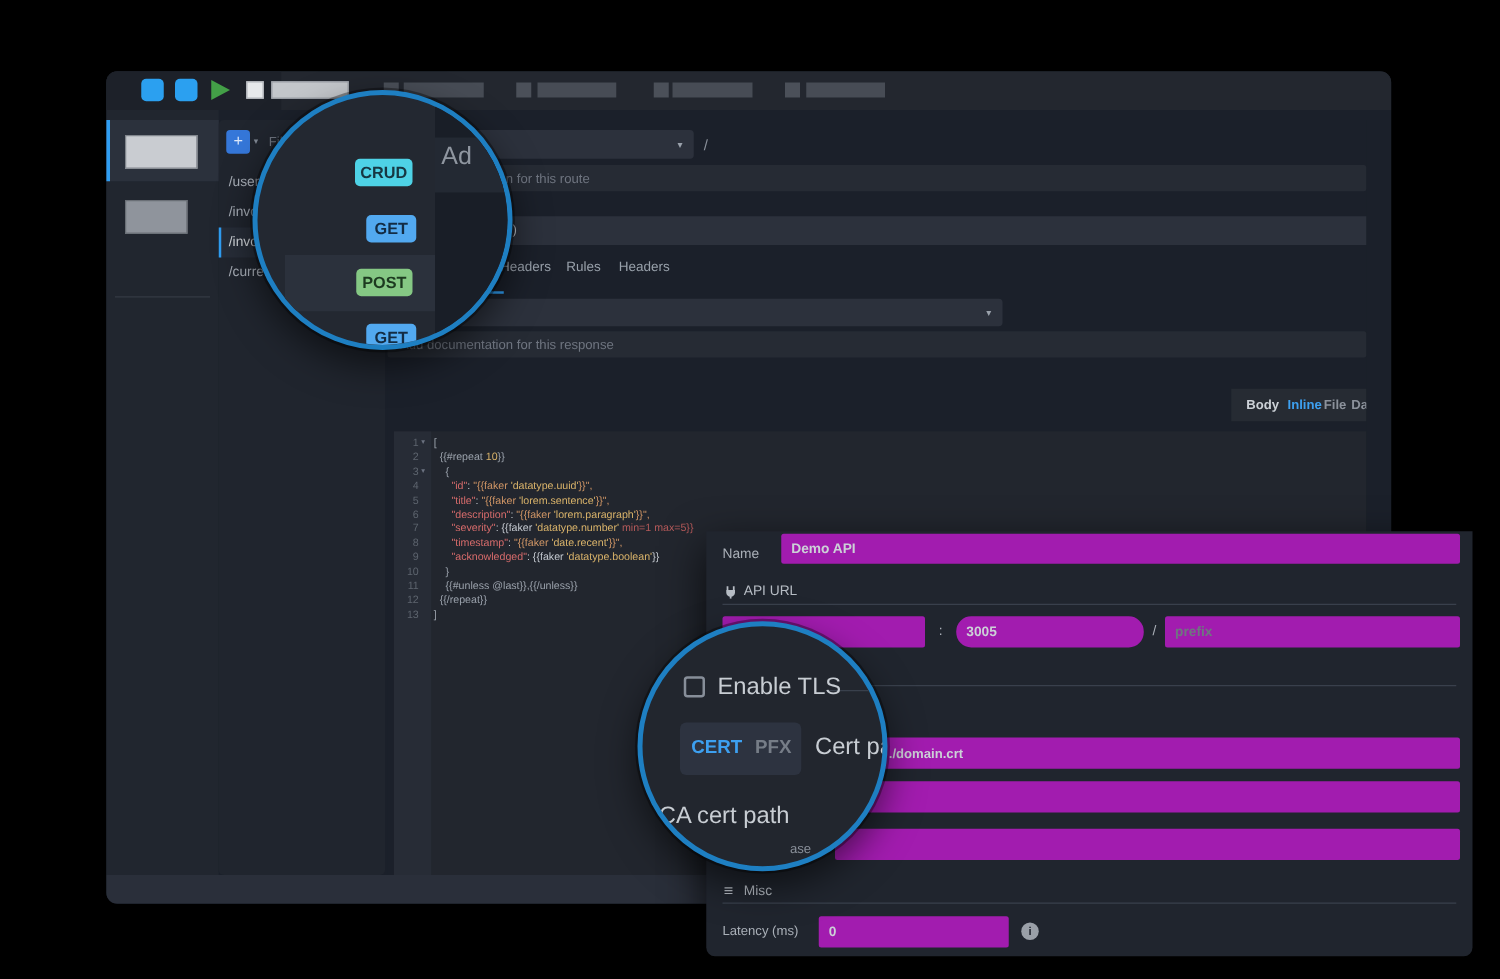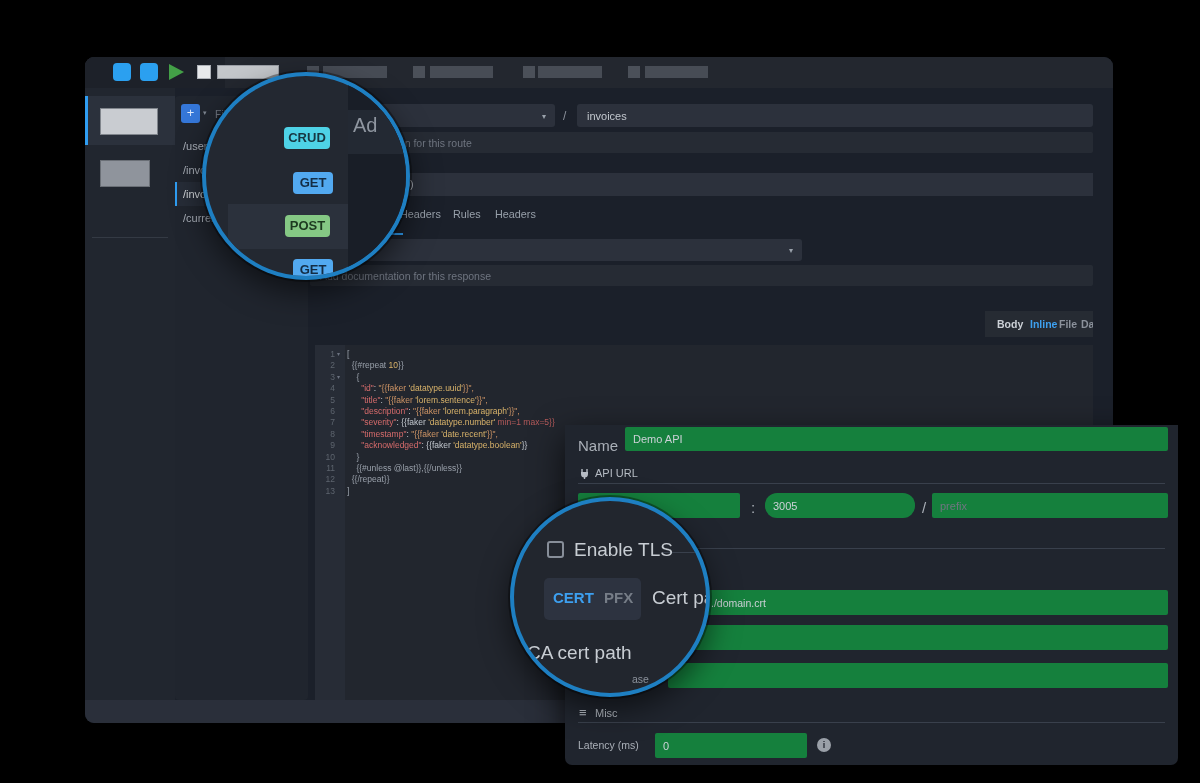--- a/index.html
+++ b/index.html
@@ -69,23 +69,23 @@
   .elines{position:absolute;left:0;top:4px;width:100%;}
   .eline{position:relative;height:11.4px;font-family:"DejaVu Sans Mono",monospace;font-size:8.5px;line-height:11.4px;}
   .eline .lnum{position:absolute;left:0;width:20px;text-align:right;color:#5d646e;}
   .eline .lfold{position:absolute;left:22px;width:8px;color:#6b7280;font-size:6px;line-height:11.4px;}
   .eline .lcode{position:absolute;left:32px;top:0;white-space:pre;}
   .tg{color:#9aa1ab}.tk{color:#d66b6b}.tw{color:#c3c8cf}.tv{color:#cf9565}.ty{color:#d9b36a}.tr{color:#b55a5a}
 
   
   .settings{position:absolute;left:565px;top:425px;width:613px;height:340px;background:#20252e;border-radius:0 0 7px 7px;
             box-shadow:0 12px 34px rgba(0,0,0,.7);z-index:20;}
-  .s-label{position:absolute;color:#aab0b8;font-size:15px;}
-  .s-input{position:absolute;background:#15803d;border:none;border-radius:2px;color:#ccd1d7;font-size:11px;
-           padding:0 8px;outline:none;}
+  .s-label{position:absolute;color:#aab0b8;font-size:11px;}
+  .s-input{position:absolute;background:#a21caf;border:none;border-radius:2px;color:#ccd1d7;font-size:11px;
+           padding:0 8px;outline:none;font-weight:bold;}
   .s-input::placeholder{color:#6f7580;}
   .s-rule{position:absolute;left:13px;width:587px;height:1px;background:#39404c;}
   .s-section{position:absolute;color:#b6bcc4;font-size:11px;}
   .info-dot{position:absolute;width:14px;height:14px;border-radius:50%;background:#9aa0a8;color:#20252e;
             font-size:9px;font-weight:bold;text-align:center;line-height:14px;}
 
   
   .mag{position:absolute;border:4px solid #1e7fc2;border-radius:50%;overflow:hidden;z-index:30;
        box-shadow:0 0 0 2px rgba(0,0,0,.35),0 12px 30px rgba(0,0,0,.55);}
   .mag-top{left:202px;top:72px;width:208px;height:208px;background:#232831;}
@@ -150,21 +150,20 @@
       <div class="route-item" style="top:62px">/invoice</div>
       <div class="route-item sel" style="top:86px">/invoices</div>
       <div class="route-item" style="top:110px">/currency-</div>
     </div>
 
     <div class="config">
       <div class="dd method-dd">
         <span class="caret">▾</span>
       </div>
       <span class="sep" style="left:253px;top:13px">/</span>
-      <input class="path-input" value="invoices" style="">
       <input class="doc-input" style="top: 36px;" placeholder="Add documentation for this route">
 
       <div class="resp-bar">Response 1 (200)</div>
 
       <div class="add-resp-btn">+</div>
       <div class="tab-underline"></div>
       <span class="rtab" style="left:90px">Headers</span>
       <span class="rtab" style="left:143px">Rules</span>
       <span class="rtab" style="left:185px">Headers</span>
 

